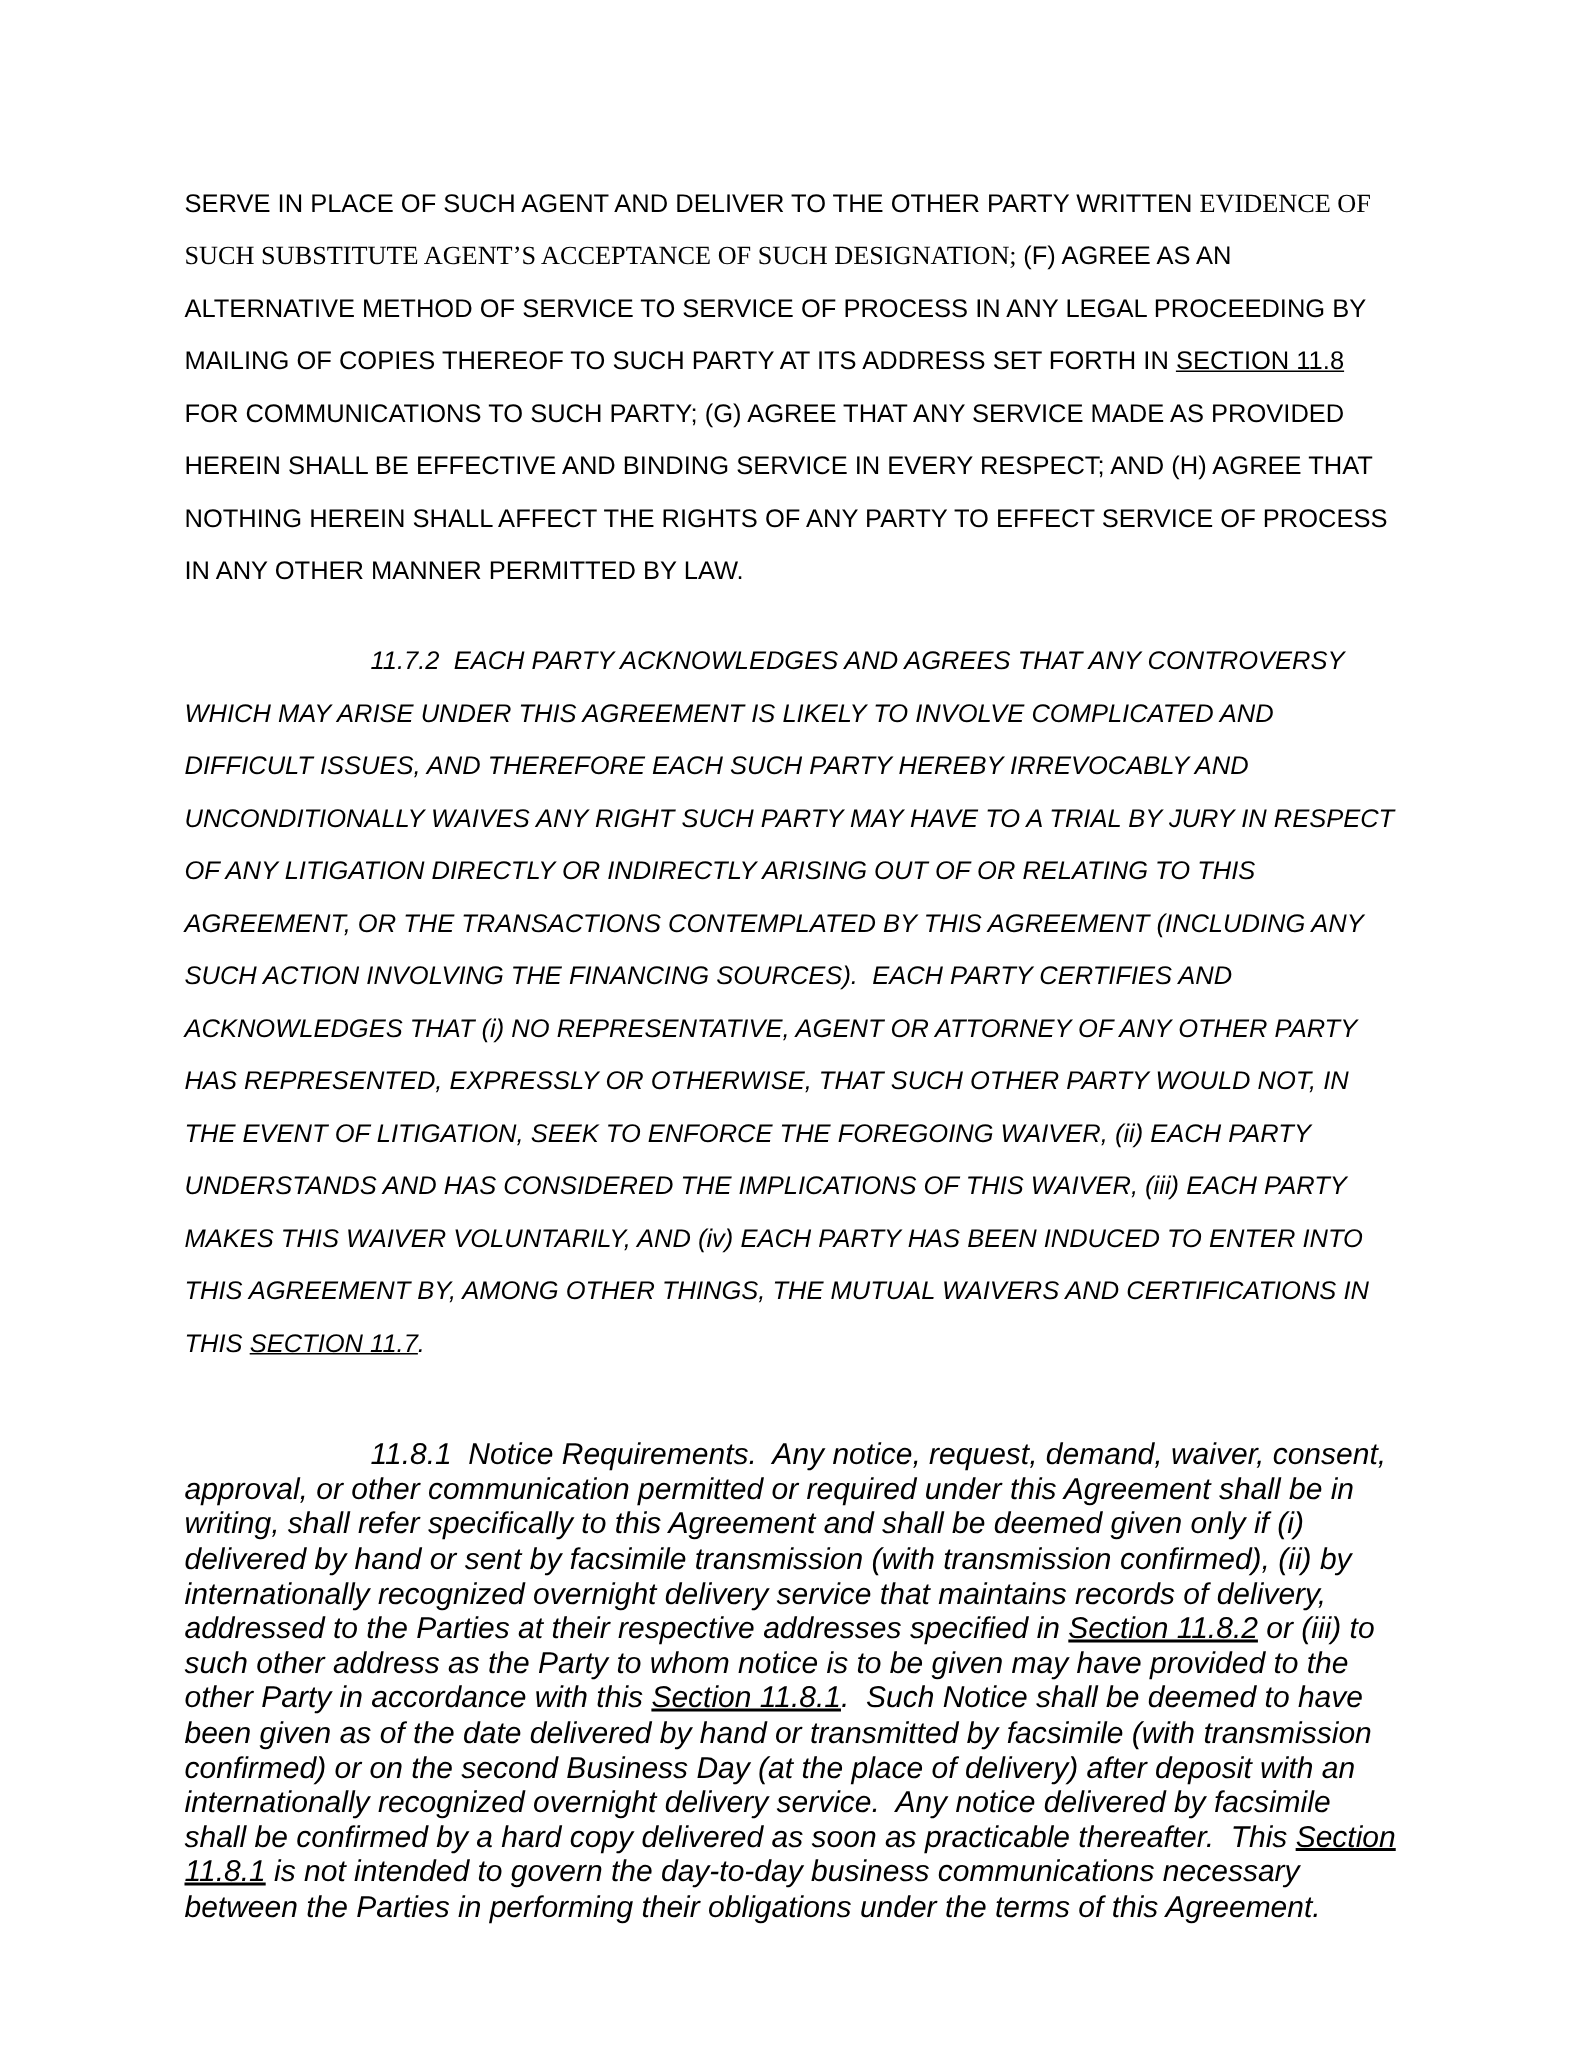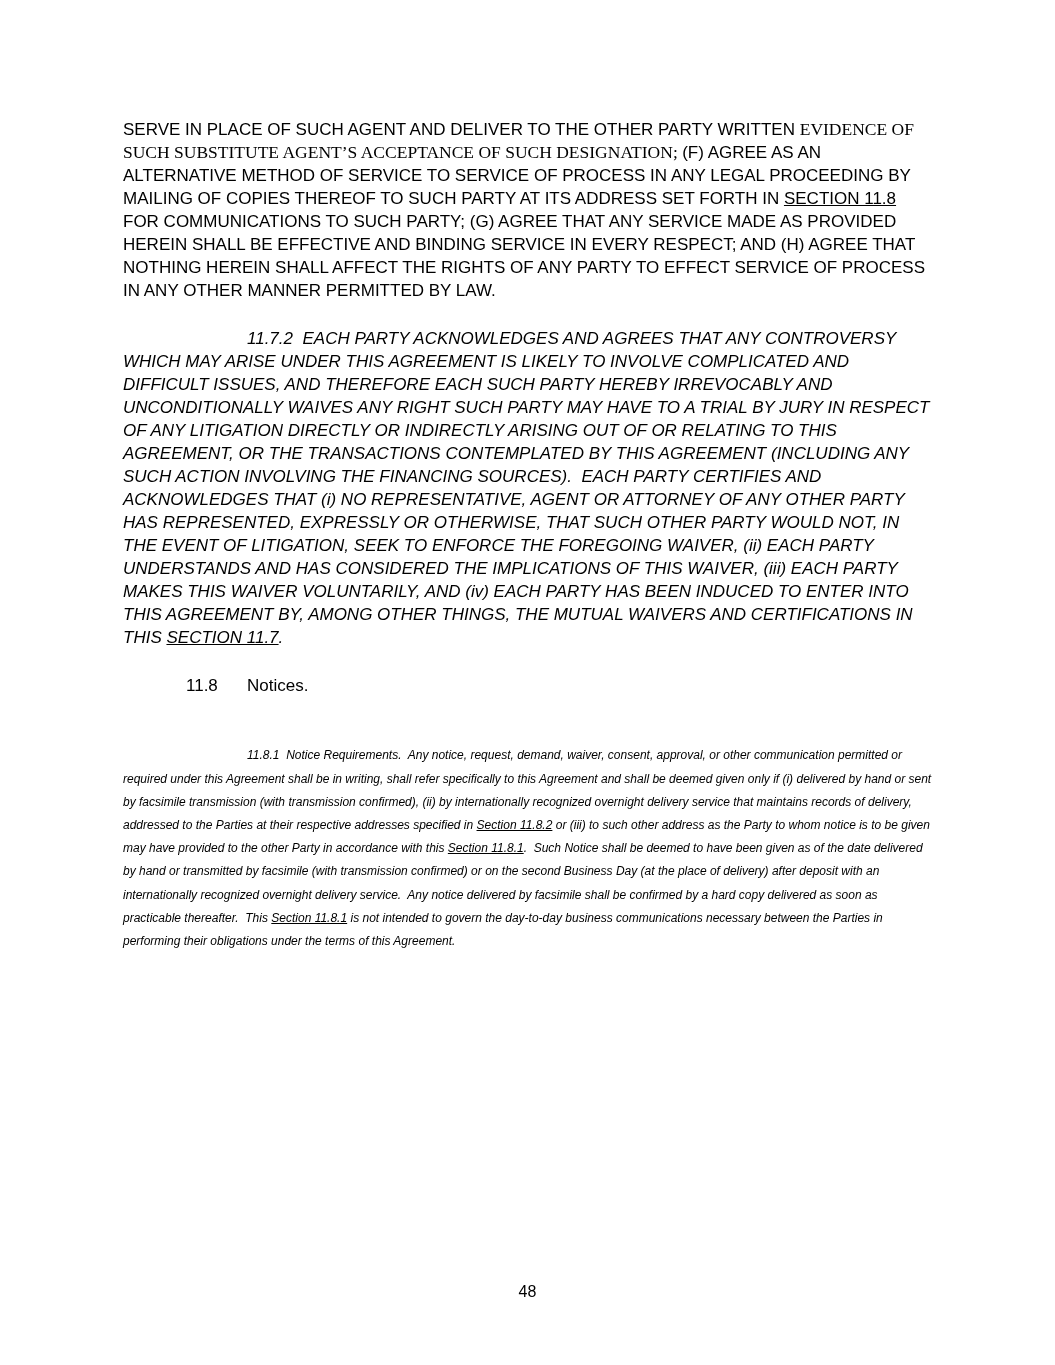--- a/index.html
+++ b/index.html
@@ -17,30 +17,30 @@
   }
   .content {
     position: absolute;
     top: 118px;
     left: 123px;
     width: 810px;
   }
   .para {
     font-family: "Liberation Sans", sans-serif;
     font-size: 17px;
-    line-height: 23px;
+    line-height: 35px;
     margin: 0 0 25px 0;
     color: #000000;
   }
   .para.indent {
     text-indent: 124px;
     font-style: italic;
   }
   .para.small {
-    font-size: 12px;
+    font-size: 20px;
     line-height: 23.2px;
     margin-top: 46px;
   }
   .serif {
     font-family: "Liberation Serif", serif;
     font-size: 17.5px;
   }
   .u {
     text-decoration: underline;
   }
@@ -69,20 +69,18 @@
 </head>
 <body>
 
 <div class="page">
   <div class="content">
 
     <p class="para"><span>SERVE IN PLACE OF SUCH AGENT AND DELIVER TO THE OTHER PARTY WRITTEN </span><span class="serif">EVIDENCE OF SUCH SUBSTITUTE AGENT’S ACCEPTANCE OF SUCH DESIGNATION; </span><span>(F) AGREE AS AN ALTERNATIVE METHOD OF SERVICE TO SERVICE OF PROCESS IN ANY LEGAL PROCEEDING BY MAILING OF COPIES THEREOF TO SUCH PARTY AT ITS ADDRESS SET FORTH IN </span><span class="u">SECTION 11.8</span><span> FOR COMMUNICATIONS TO SUCH PARTY; (G) AGREE THAT ANY SERVICE MADE AS PROVIDED HEREIN SHALL BE EFFECTIVE AND BINDING SERVICE IN EVERY RESPECT; AND (H) AGREE THAT NOTHING HEREIN SHALL AFFECT THE RIGHTS OF ANY PARTY TO EFFECT SERVICE OF PROCESS IN ANY OTHER MANNER PERMITTED BY LAW.</span></p>
 
     <p class="para indent"><span>11.7.2&nbsp; EACH PARTY ACKNOWLEDGES AND AGREES THAT ANY CONTROVERSY WHICH MAY ARISE UNDER THIS AGREEMENT IS LIKELY TO INVOLVE COMPLICATED AND DIFFICULT ISSUES, AND THEREFORE EACH SUCH PARTY HEREBY IRREVOCABLY AND UNCONDITIONALLY WAIVES ANY RIGHT SUCH PARTY MAY HAVE TO A TRIAL BY JURY IN RESPECT OF ANY LITIGATION DIRECTLY OR INDIRECTLY ARISING OUT OF OR RELATING TO THIS AGREEMENT, OR THE TRANSACTIONS CONTEMPLATED BY THIS AGREEMENT (INCLUDING ANY SUCH ACTION INVOLVING THE FINANCING SOURCES).&nbsp; EACH PARTY CERTIFIES AND ACKNOWLEDGES THAT (i) NO REPRESENTATIVE, AGENT OR ATTORNEY OF ANY OTHER PARTY HAS REPRESENTED, EXPRESSLY OR OTHERWISE, THAT SUCH OTHER PARTY WOULD NOT, IN THE EVENT OF LITIGATION, SEEK TO ENFORCE THE FOREGOING WAIVER, (ii) EACH PARTY UNDERSTANDS AND HAS CONSIDERED THE IMPLICATIONS OF THIS WAIVER, (iii) EACH PARTY MAKES THIS WAIVER VOLUNTARILY, AND (iv) EACH PARTY HAS BEEN INDUCED TO ENTER INTO THIS AGREEMENT BY, AMONG OTHER THINGS, THE MUTUAL WAIVERS AND CERTIFICATIONS IN THIS </span><span class="u">SECTION 11.7</span><span>.</span></p>
 
-    <p class="heading"><span class="num">11.8</span><span>Notices.</span></p>
 
     <p class="para small indent"><span>11.8.1&nbsp; Notice Requirements.&nbsp; Any notice, request, demand, waiver, consent, approval, or other communication permitted or required under this Agreement shall be in writing, shall refer specifically to this Agreement and shall be deemed given only if (i) delivered by hand or sent by facsimile transmission (with transmission confirmed), (ii) by internationally recognized overnight delivery service that maintains records of delivery, addressed to the Parties at their respective addresses specified in </span><span class="u">Section 11.8.2</span><span> or (iii) to such other address as the Party to whom notice is to be given may have provided to the other Party in accordance with this </span><span class="u">Section 11.8.1</span><span>.&nbsp; Such Notice shall be deemed to have been given as of the date delivered by hand or transmitted by facsimile (with transmission confirmed) or on the second Business Day (at the place of delivery) after deposit with an internationally recognized overnight delivery service.&nbsp; Any notice delivered by facsimile shall be confirmed by a hard copy delivered as soon as practicable thereafter.&nbsp; This </span><span class="u">Section 11.8.1</span><span> is not intended to govern the day-to-day business communications necessary between the Parties in performing their obligations under the terms of this Agreement.</span></p>
 
   </div>
 
-  <div class="page-number">48</div>
 </div>
 
 </body></html>

